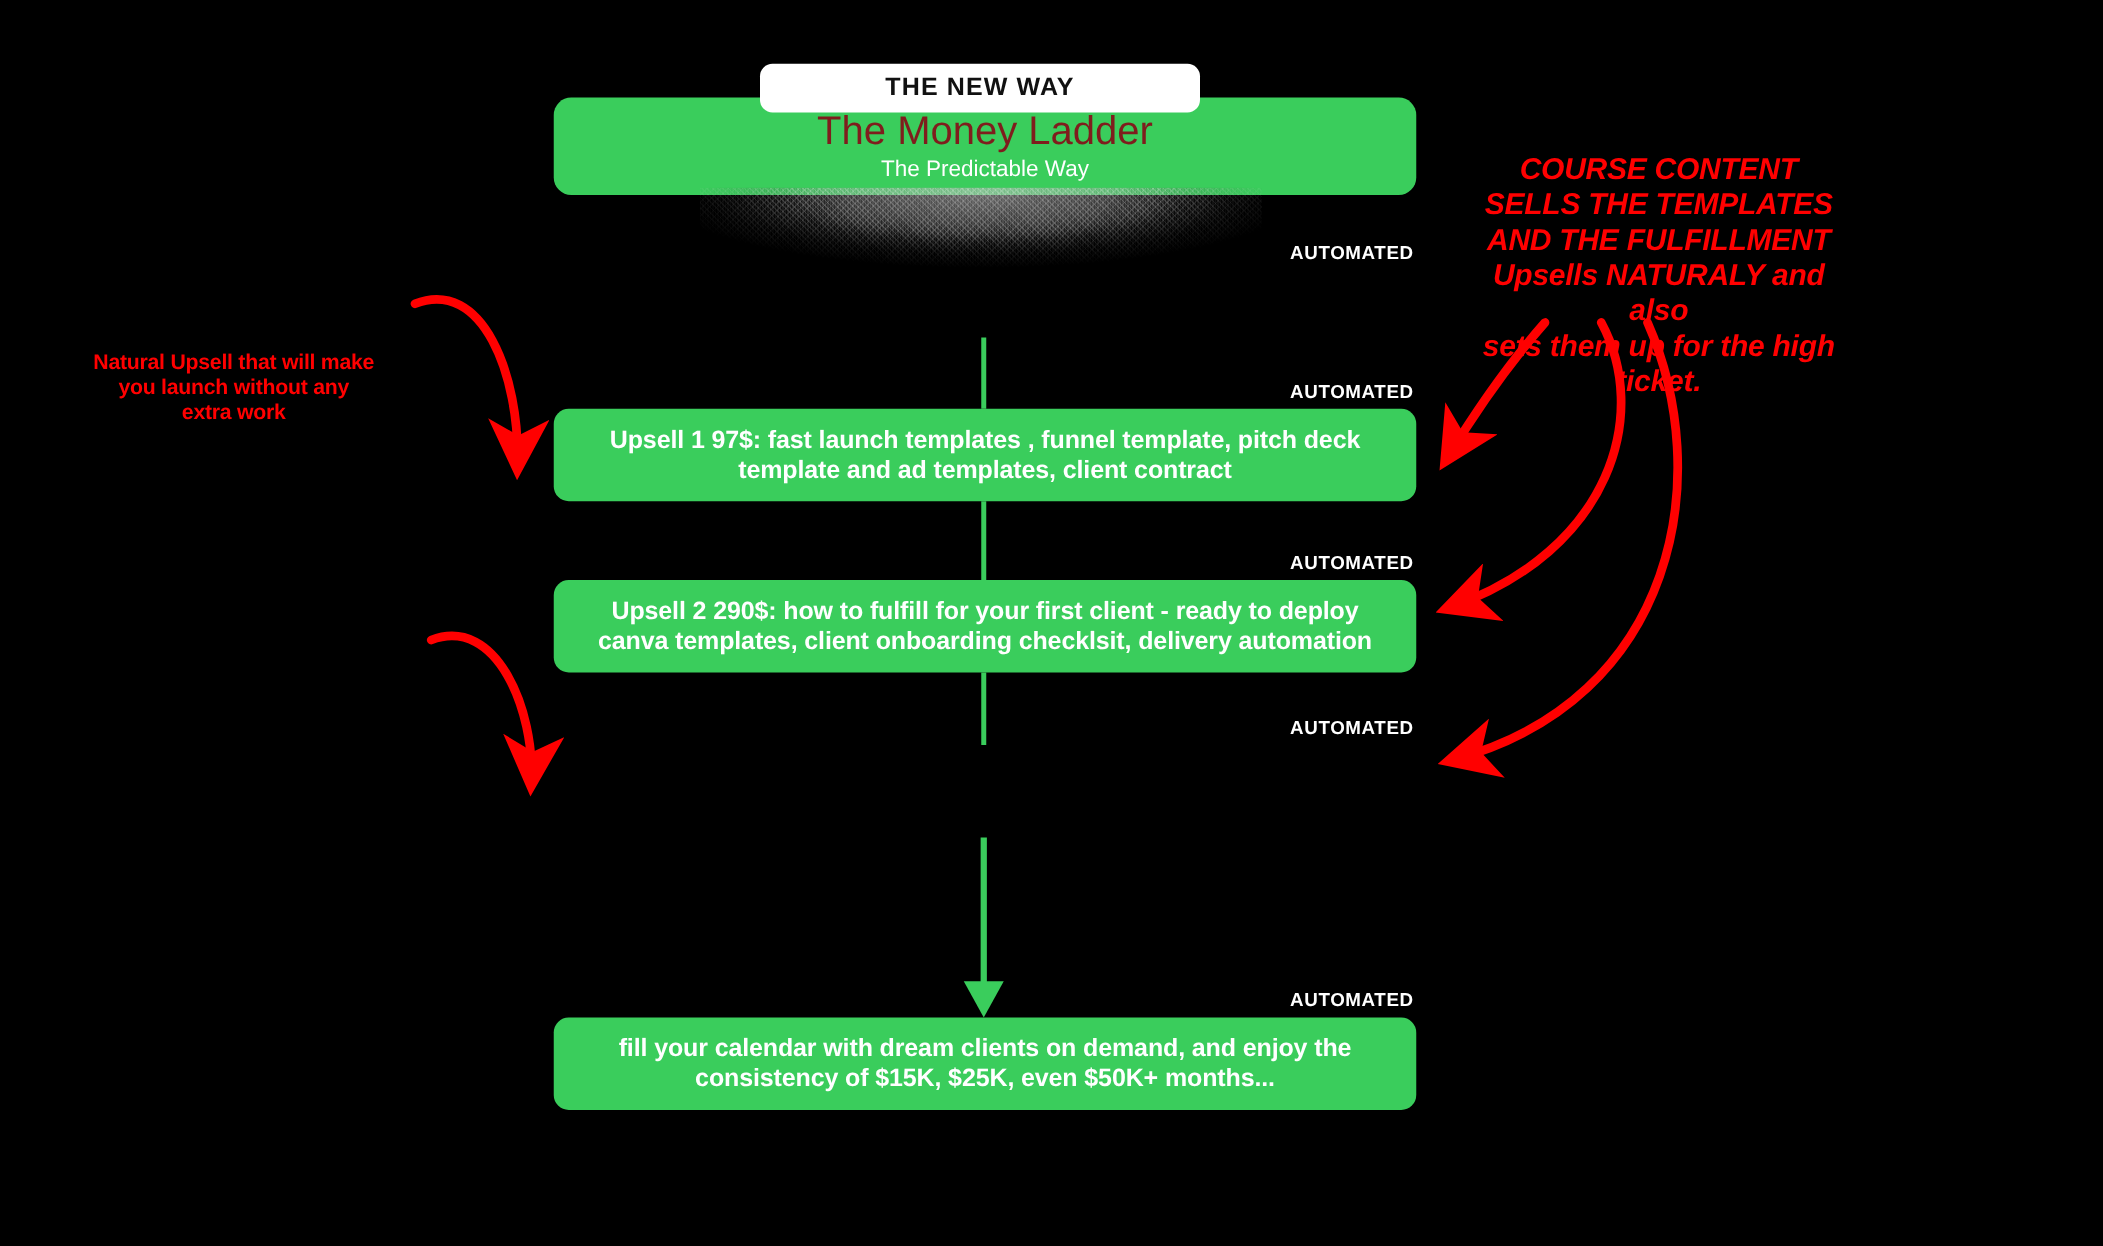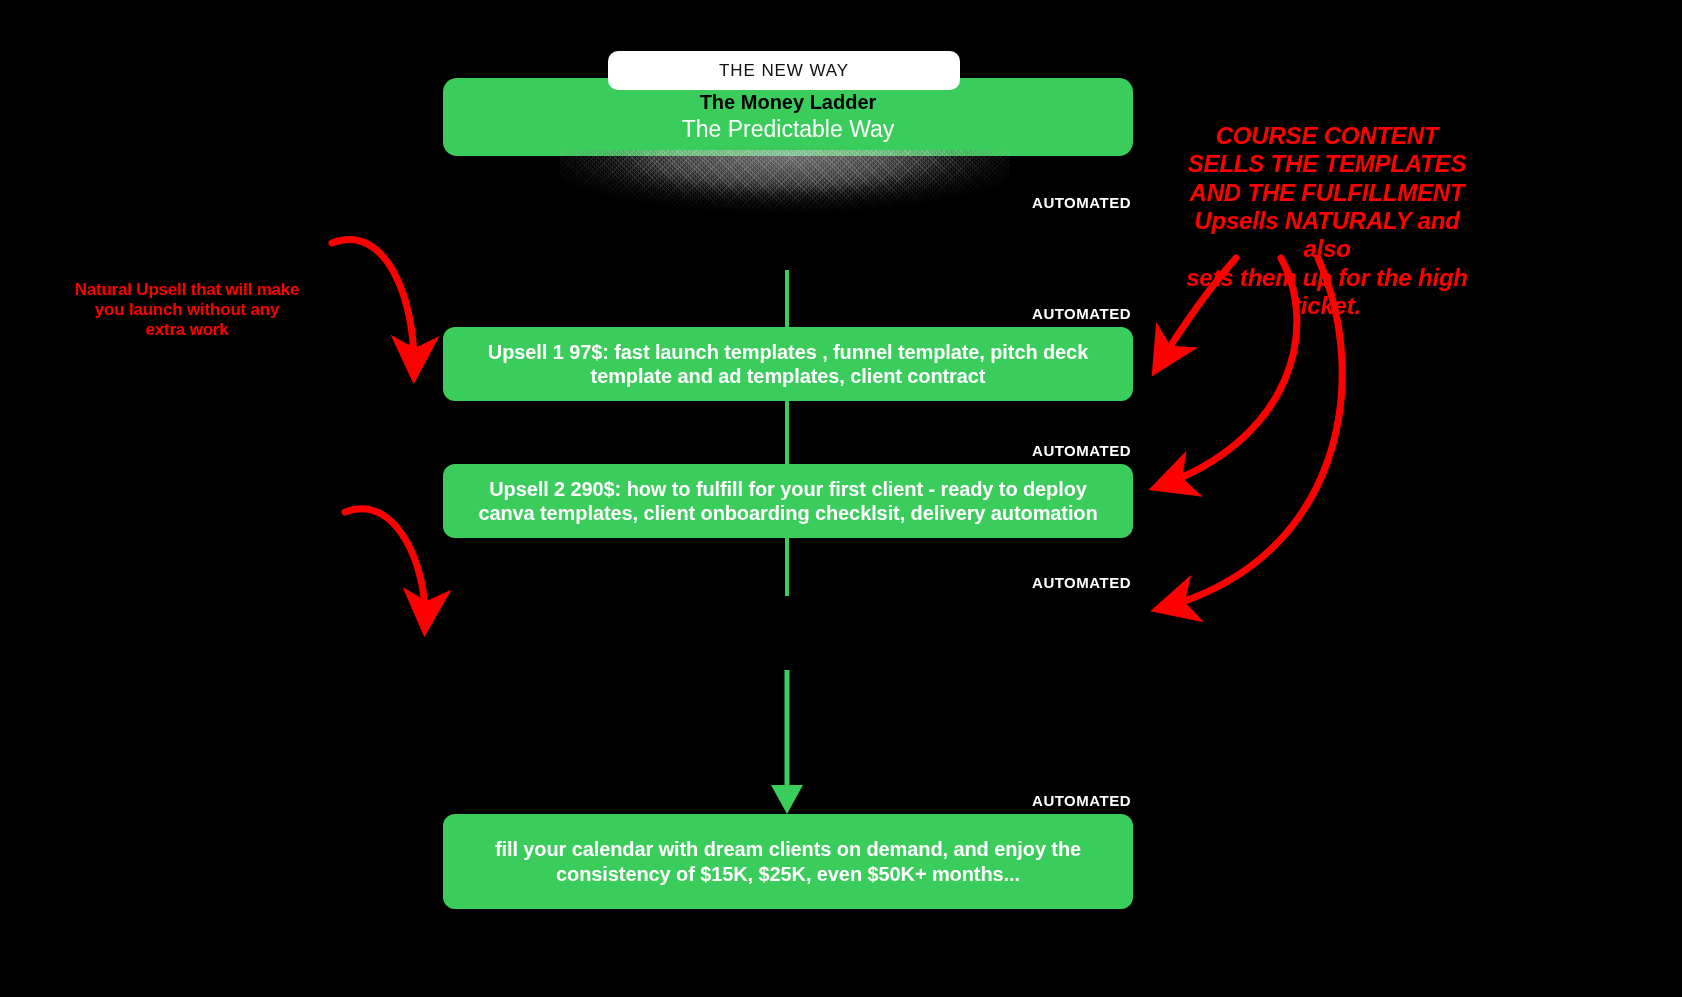--- a/index.html
+++ b/index.html
@@ -58,27 +58,27 @@
   
   #header-card {
     left: 443px;
     top: 78px;
     width: 690px;
     height: 78px;
     border-radius: 14px;
     justify-content: center;
   }
   #header-title {
-    font-size: 20px;
-    font-weight: bold;
-    color: #000000;
+    font-size: 32px;
+    font-weight: normal;
+    color: #7f1d1d;
     line-height: 1.1;
   }
   #header-sub {
-    font-size: 23px;
+    font-size: 18px;
     font-weight: normal;
     color: #ffffff;
     line-height: 1.2;
     margin-top: 3px;
   }
 
   
   #new-way-tab {
     position: absolute;
     left: 608px;
@@ -86,22 +86,22 @@
     width: 352px;
     height: 39px;
     background: #ffffff;
     border-radius: 10px;
     display: flex;
     align-items: center;
     justify-content: center;
     z-index: 6;
   }
   #new-way-tab span {
-    font-size: 17px;
-    font-weight: normal;
+    font-size: 20px;
+    font-weight: bold;
     letter-spacing: 0.9px;
     color: #111111;
   }
 
   
   #header-shadow {
     position: absolute;
     left: 560px;
     top: 150px;
     width: 450px;
@@ -125,21 +125,21 @@
       repeating-linear-gradient(90deg, rgba(255,255,255,0.12) 0px, rgba(255,255,255,0.12) 1px, rgba(0,0,0,0) 1px, rgba(0,0,0,0) 2px);
     mask-image: radial-gradient(ellipse 58% 86% at 50% 4%, #000 0%, #000 55%, rgba(0,0,0,0.35) 78%, rgba(0,0,0,0) 100%);
     -webkit-mask-image: radial-gradient(ellipse 58% 86% at 50% 4%, #000 0%, #000 55%, rgba(0,0,0,0.35) 78%, rgba(0,0,0,0) 100%);
   }
 
   
   #step-0 { left: 443px; top: 216px; width: 690px; height: 54px; }
   #step-1 { left: 443px; top: 327px; width: 690px; height: 74px; }
   #step-2 { left: 443px; top: 464px; width: 690px; height: 74px; }
   #step-3 { left: 443px; top: 596px; width: 690px; height: 74px; }
-  #step-4 { left: 443px; top: 814px; width: 690px; height: 95px; }
+  #step-4 { left: 443px; top: 814px; width: 690px; height: 74px; }
 
   
   .automated {
     position: absolute;
     font-size: 15px;
     font-weight: bold;
     letter-spacing: 0.5px;
     color: #ffffff;
     text-align: center;
     white-space: nowrap;

